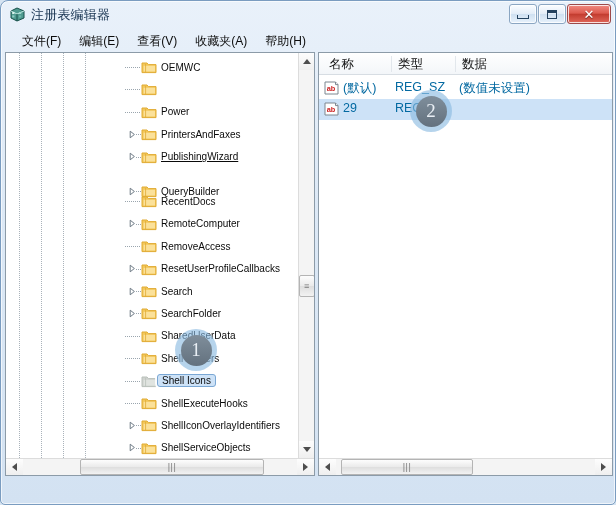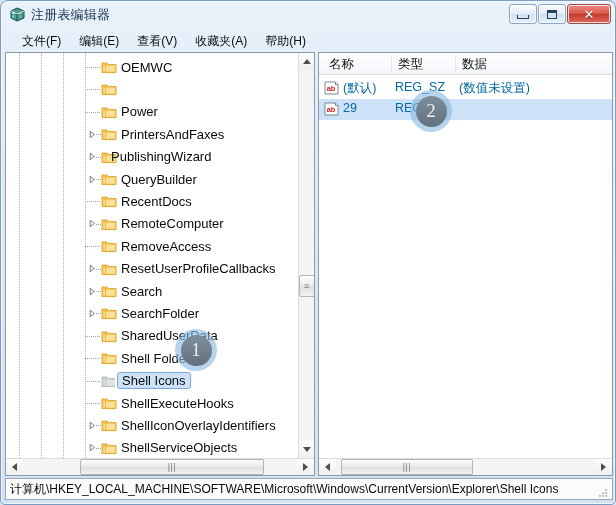--- a/index.html
+++ b/index.html
@@ -74,21 +74,21 @@
   .pane.left{left:0;width:310px;}
   .pane.right{left:313px;width:295px;}
 
   
   .tree{
     position:absolute;left:0;top:0;width:294px;height:405px;
     overflow:hidden;background:#fff;
   }
   .tnode{
     position:relative;height:22.4px;display:flex;align-items:center;
-    white-space:nowrap;font-size:13px;color:#0a0a0a;
+    white-space:nowrap;font-size:10px;color:#0a0a0a;margin-left:40px;
   }
   .expander{
     position:absolute;width:14px;height:14px;
     display:flex;align-items:center;justify-content:center;
   }
   .expander svg{display:block;}
   .folder{
     position:absolute;width:16px;height:14px;
   }
   .tlabel{position:absolute;white-space:nowrap;}
@@ -285,23 +285,23 @@
               <span class="expander" style="left: 79px; top: 4px;">
                 <svg width="9" height="9" viewBox="0 0 9 9">
                   <path d="M2.2 1.2 L6.4 4.5 L2.2 7.8 Z" fill="none" stroke="#6f7b86" stroke-width="1"></path>
                 </svg>
               </span>
               <span class="folder" style="left: 95px; top: 4px;"><svg width="16" height="14" viewBox="0 0 16 14">
                   <path d="M1 3 L6 3 L7.4 4.6 L15 4.6 L15 12.6 L1 12.6 Z" fill="#f3c75a" stroke="#e0ab33" stroke-width="1"></path>
                   <path d="M2.6 5.8 L14 5.8 L14 11.6 L2.6 11.6 Z" fill="#fde9b0" opacity=".75"></path>
                   <path d="M4.6 4 L4.6 12.4" stroke="#e0ab33" stroke-width="1" opacity=".8"></path>
                 </svg></span>
-              <span class="tlabel" style="left: 105px;">PublishingWizard</span>
-            </div>
-            <div class="tnode" style="position: absolute; left: 0px; top: 115px; width: 294px; text-decoration: underline;">
+              <span class="tlabel" style="left: 115px; text-decoration: underline;">PublishingWizard</span>
+            </div>
+            <div class="tnode" style="position: absolute; left: 0px; top: 127px; width: 294px; text-decoration: underline;">
               <span class="hconn" style="left: 90px; width: 5px; top: 11px;"></span>
               <span class="expander" style="left: 79px; top: 4px;">
                 <svg width="9" height="9" viewBox="0 0 9 9">
                   <path d="M2.2 1.2 L6.4 4.5 L2.2 7.8 Z" fill="none" stroke="#6f7b86" stroke-width="1"></path>
                 </svg>
               </span>
               <span class="folder" style="left: 95px; top: 4px;"><svg width="16" height="14" viewBox="0 0 16 14">
                   <path d="M1 3 L6 3 L7.4 4.6 L15 4.6 L15 12.6 L1 12.6 Z" fill="#f3c75a" stroke="#e0ab33" stroke-width="1"></path>
                   <path d="M2.6 5.8 L14 5.8 L14 11.6 L2.6 11.6 Z" fill="#fde9b0" opacity=".75"></path>
                   <path d="M4.6 4 L4.6 12.4" stroke="#e0ab33" stroke-width="1" opacity=".8"></path>
@@ -511,35 +511,20 @@
         <div class="sbthumb" style="left:22px;top:0;width:132px;height:16px;">
           <span class="grip">|||</span>
         </div>
         <div class="sbbtn" style="right:0;top:0;width:17px;height:16px;">
           <span class="arrow right"></span>
         </div>
       </div>
     </div>
   </div>
 
-  <div class="statusbar">
-    <span class="status-text">计算机\HKEY_LOCAL_MACHINE\SOFTWARE\Microsoft\Windows\CurrentVersion\Explorer\Shell Icons</span>
-    <span class="resize-grip">
-      <svg width="12" height="12" viewBox="0 0 12 12">
-        <g fill="#8b98a4">
-          <rect x="8" y="8" width="2" height="2"></rect>
-            <rect x="5" y="8" width="2" height="2"></rect>
-          <rect x="8" y="5" width="2" height="2"></rect>
-            <rect x="2" y="8" width="2" height="2"></rect>
-          <rect x="5" y="5" width="2" height="2"></rect>
-            <rect x="8" y="2" width="2" height="2"></rect>
-        </g>
-      </svg>
-    </span>
-  </div>
 
   <div class="badge" style="left:174px;top:328px;">
     <span class="inner">1</span>
   </div>
   <div class="badge" style="left:409px;top:89px;">
     <span class="inner">2</span>
   </div>
 
 </div>
 

